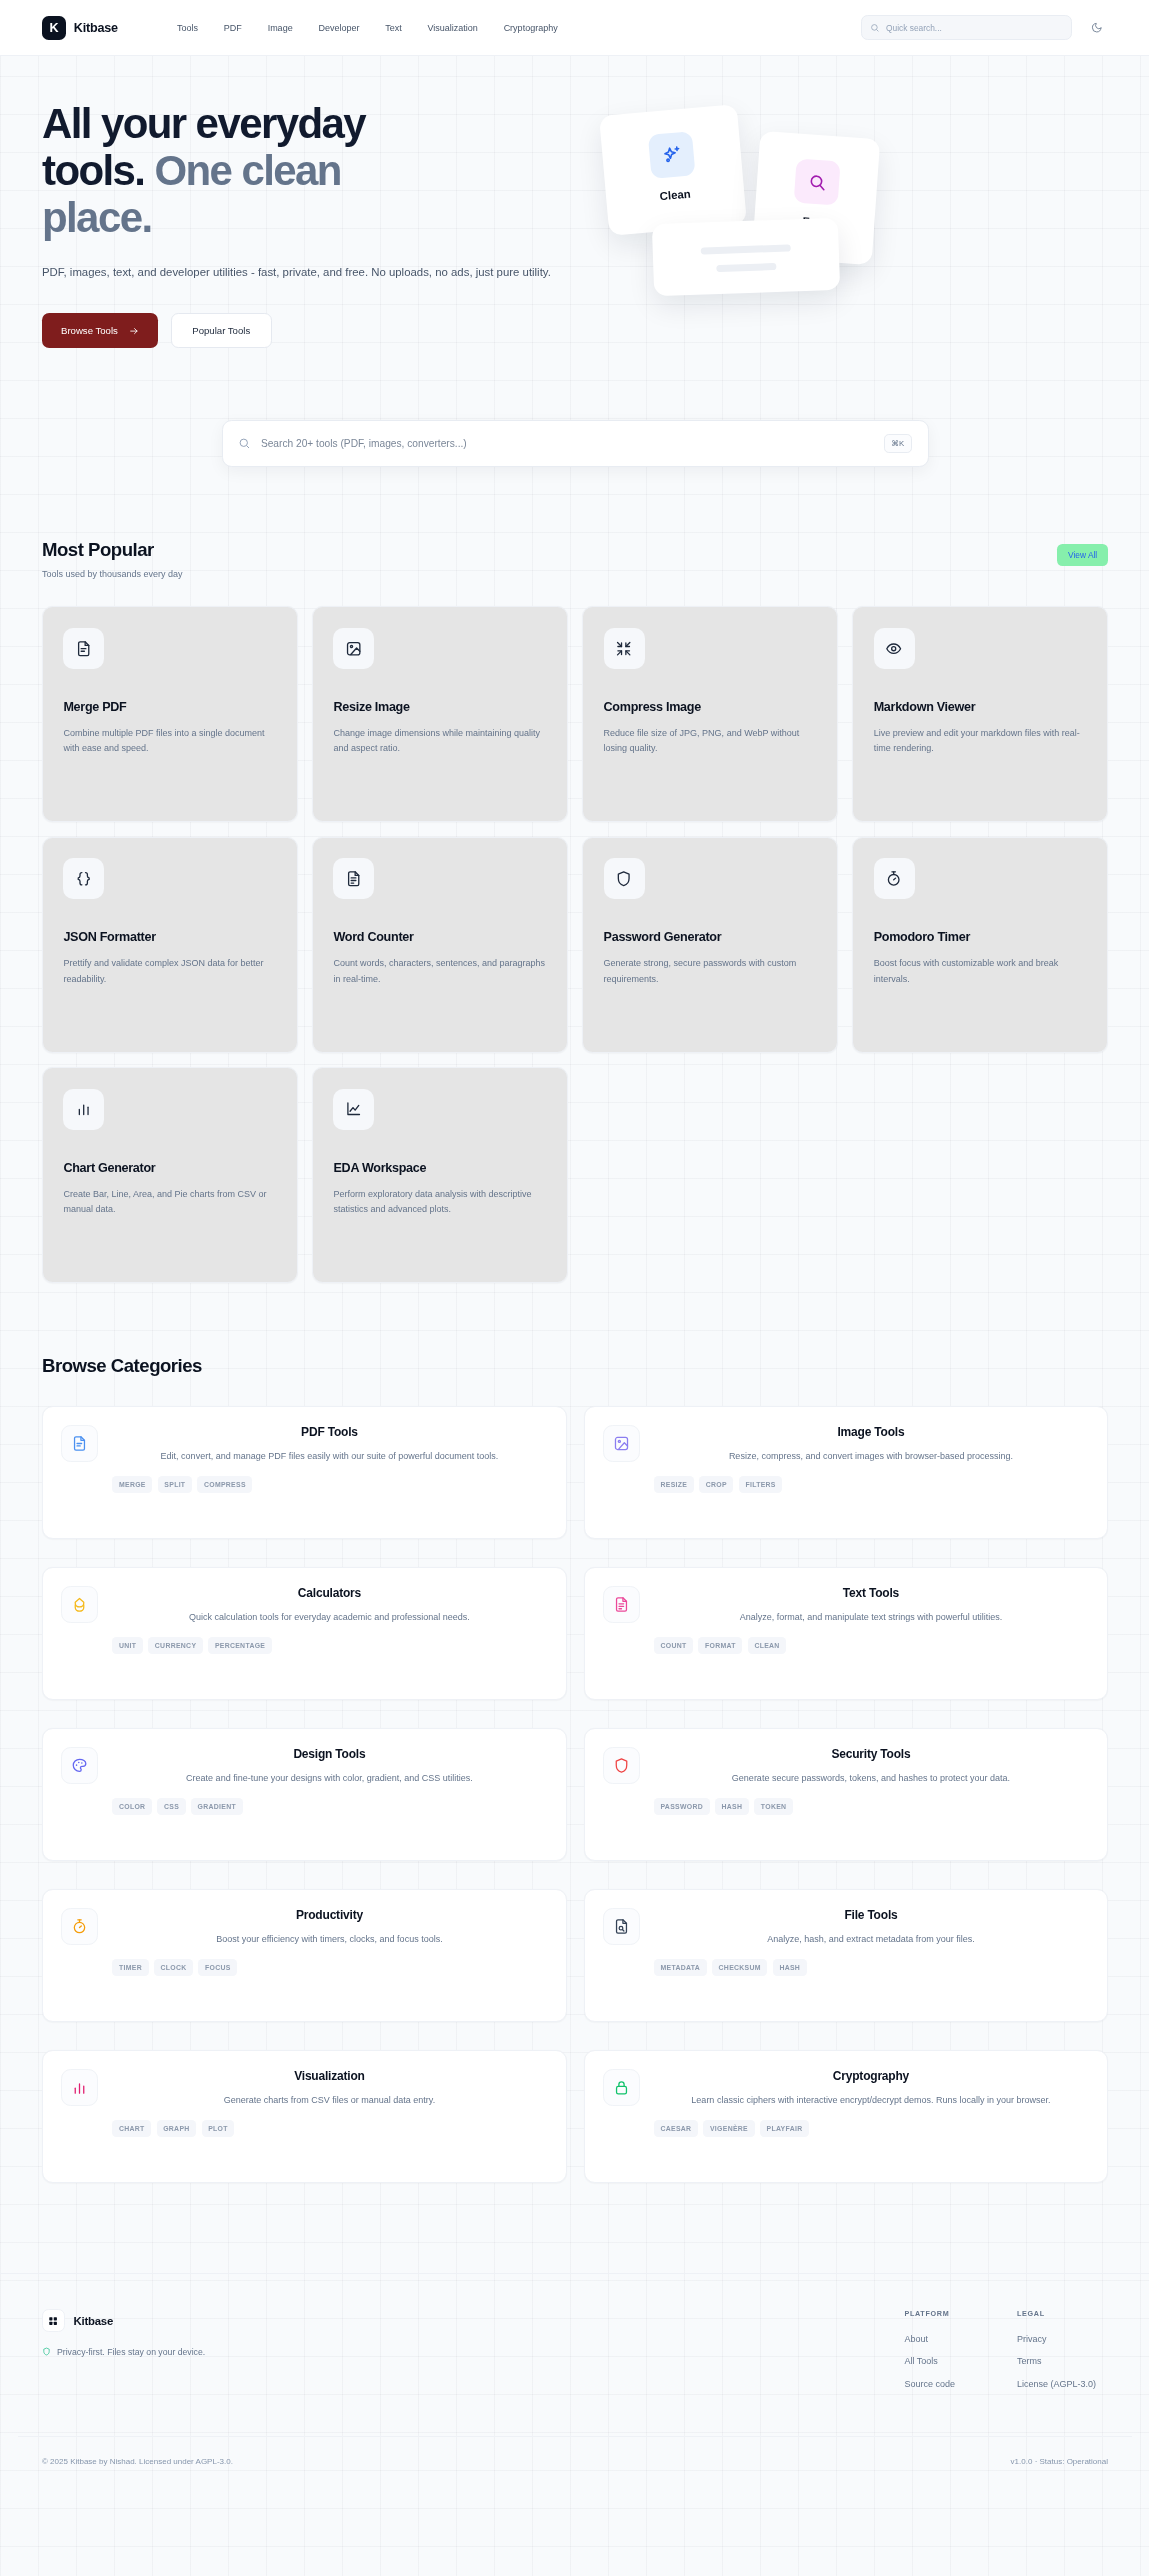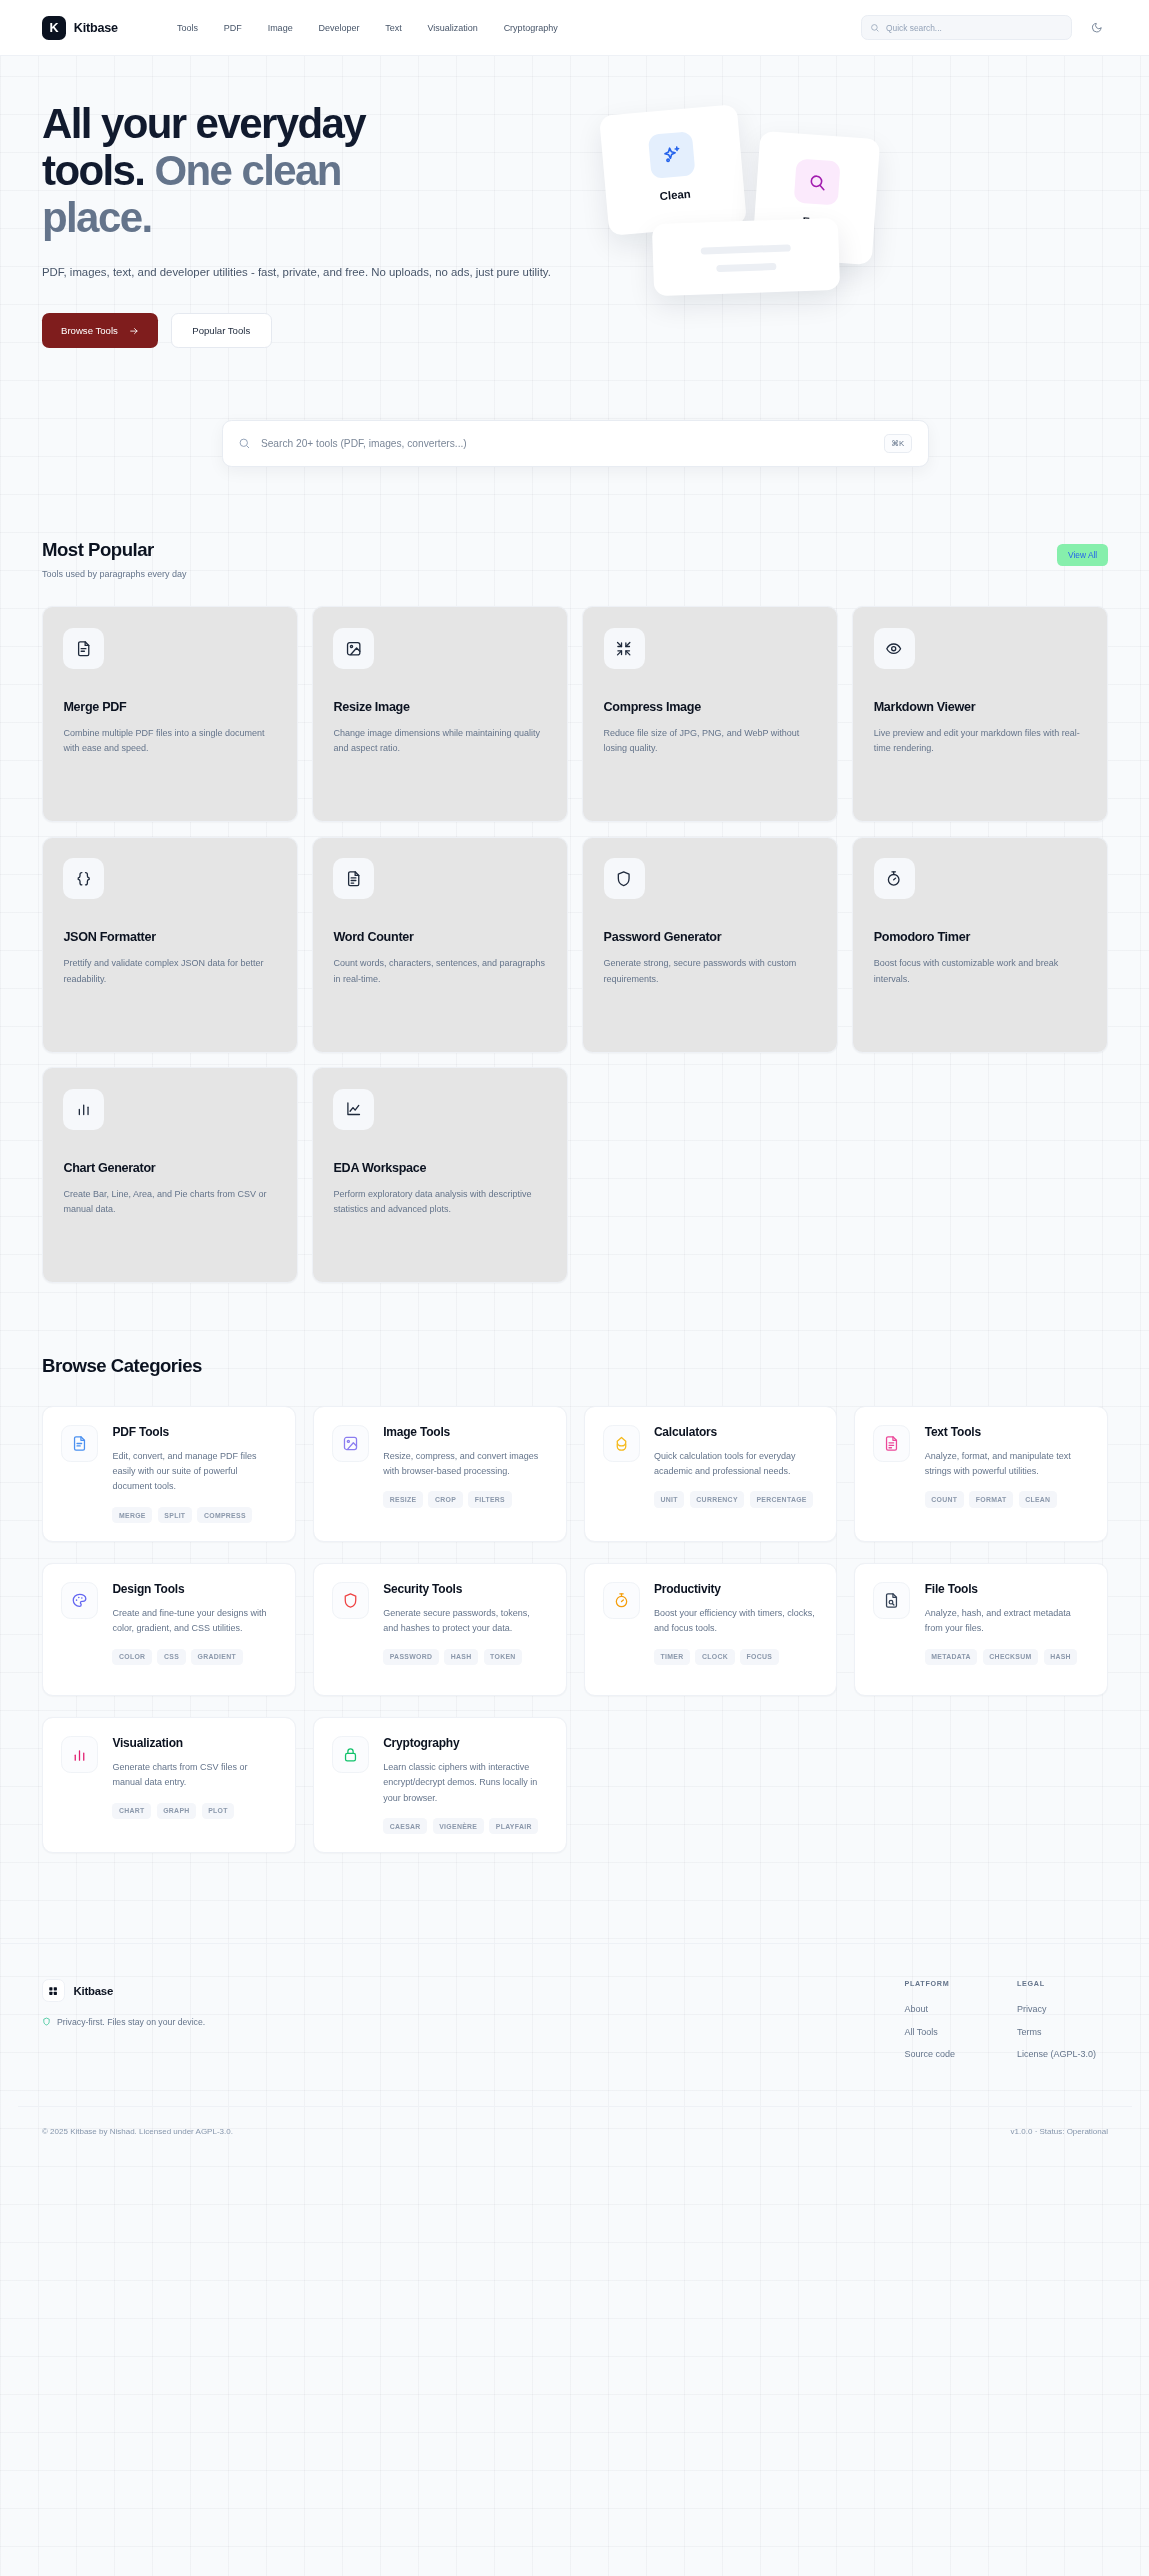--- a/index.html
+++ b/index.html
@@ -156,21 +156,21 @@
     width: 41px; height: 41px; border-radius: 10.2px; background: #f6f8fb;
     display: flex; align-items: center; justify-content: center;
     color: #1e293b;
   }
   .tool-name { margin-top: 31px; font-size: 12.6px; font-weight: bold; letter-spacing:-0.3px; color:#0b1220; }
   .tool-desc { margin-top: 12px; font-size: 9px; line-height: 1.72; color: #64748b; }
 
   
   .cat-grid {
     margin-top: 29px;
-    display: grid; grid-template-columns: repeat(4, 1fr); gap: 21px 17px;
+    display: grid; grid-template-columns: repeat(2, 1fr); gap: 28px 17px; text-align: center;
   }
   .cat-card {
     background: #fff; border: 0.6px solid #eef1f6; border-radius: 10.8px;
     padding: 18px 19px 18px 18px; display: flex; gap: 14.4px; cursor: pointer;
     min-height: 133px;
     box-shadow: 0 0.6px 1.2px rgba(15,23,42,0.03);
   }
   .cat-ico {
     flex: 0 0 auto;
     width: 37px; height: 37px; border-radius: 9.6px; background: #fbfcfe;
@@ -305,21 +305,21 @@
       <span class="ph">Search 20+ tools (PDF, images, converters...)</span>
       <span class="kbd">⌘K</span>
     </div>
   </div>
 </section>
 
 <section class="section wrap">
   <div class="sec-head">
     <div>
       <div class="sec-title">Most Popular</div>
-      <div class="sec-sub">Tools used by paragraphs every day</div>
+      <div class="sec-sub">Tools used by thousands every day</div>
     </div>
     <button class="view-all">View All</button>
   </div>
   <div class="tools-grid" id="tools-grid">
   <div class="tool-card">
     <div class="tool-ico">
           <svg width="17.4" height="17.4" viewBox="0 0 24 24" fill="none" stroke="#1e293b" stroke-width="1.8" stroke-linecap="round" stroke-linejoin="round">
             <path d="M14 2.5H7a2 2 0 0 0-2 2v15a2 2 0 0 0 2 2h10a2 2 0 0 0 2-2V7.5z"></path>
             <polyline points="14,2.5 14,7.5 19,7.5"></polyline>
             <line x1="8.5" y1="12" x2="15" y2="12"></line>

